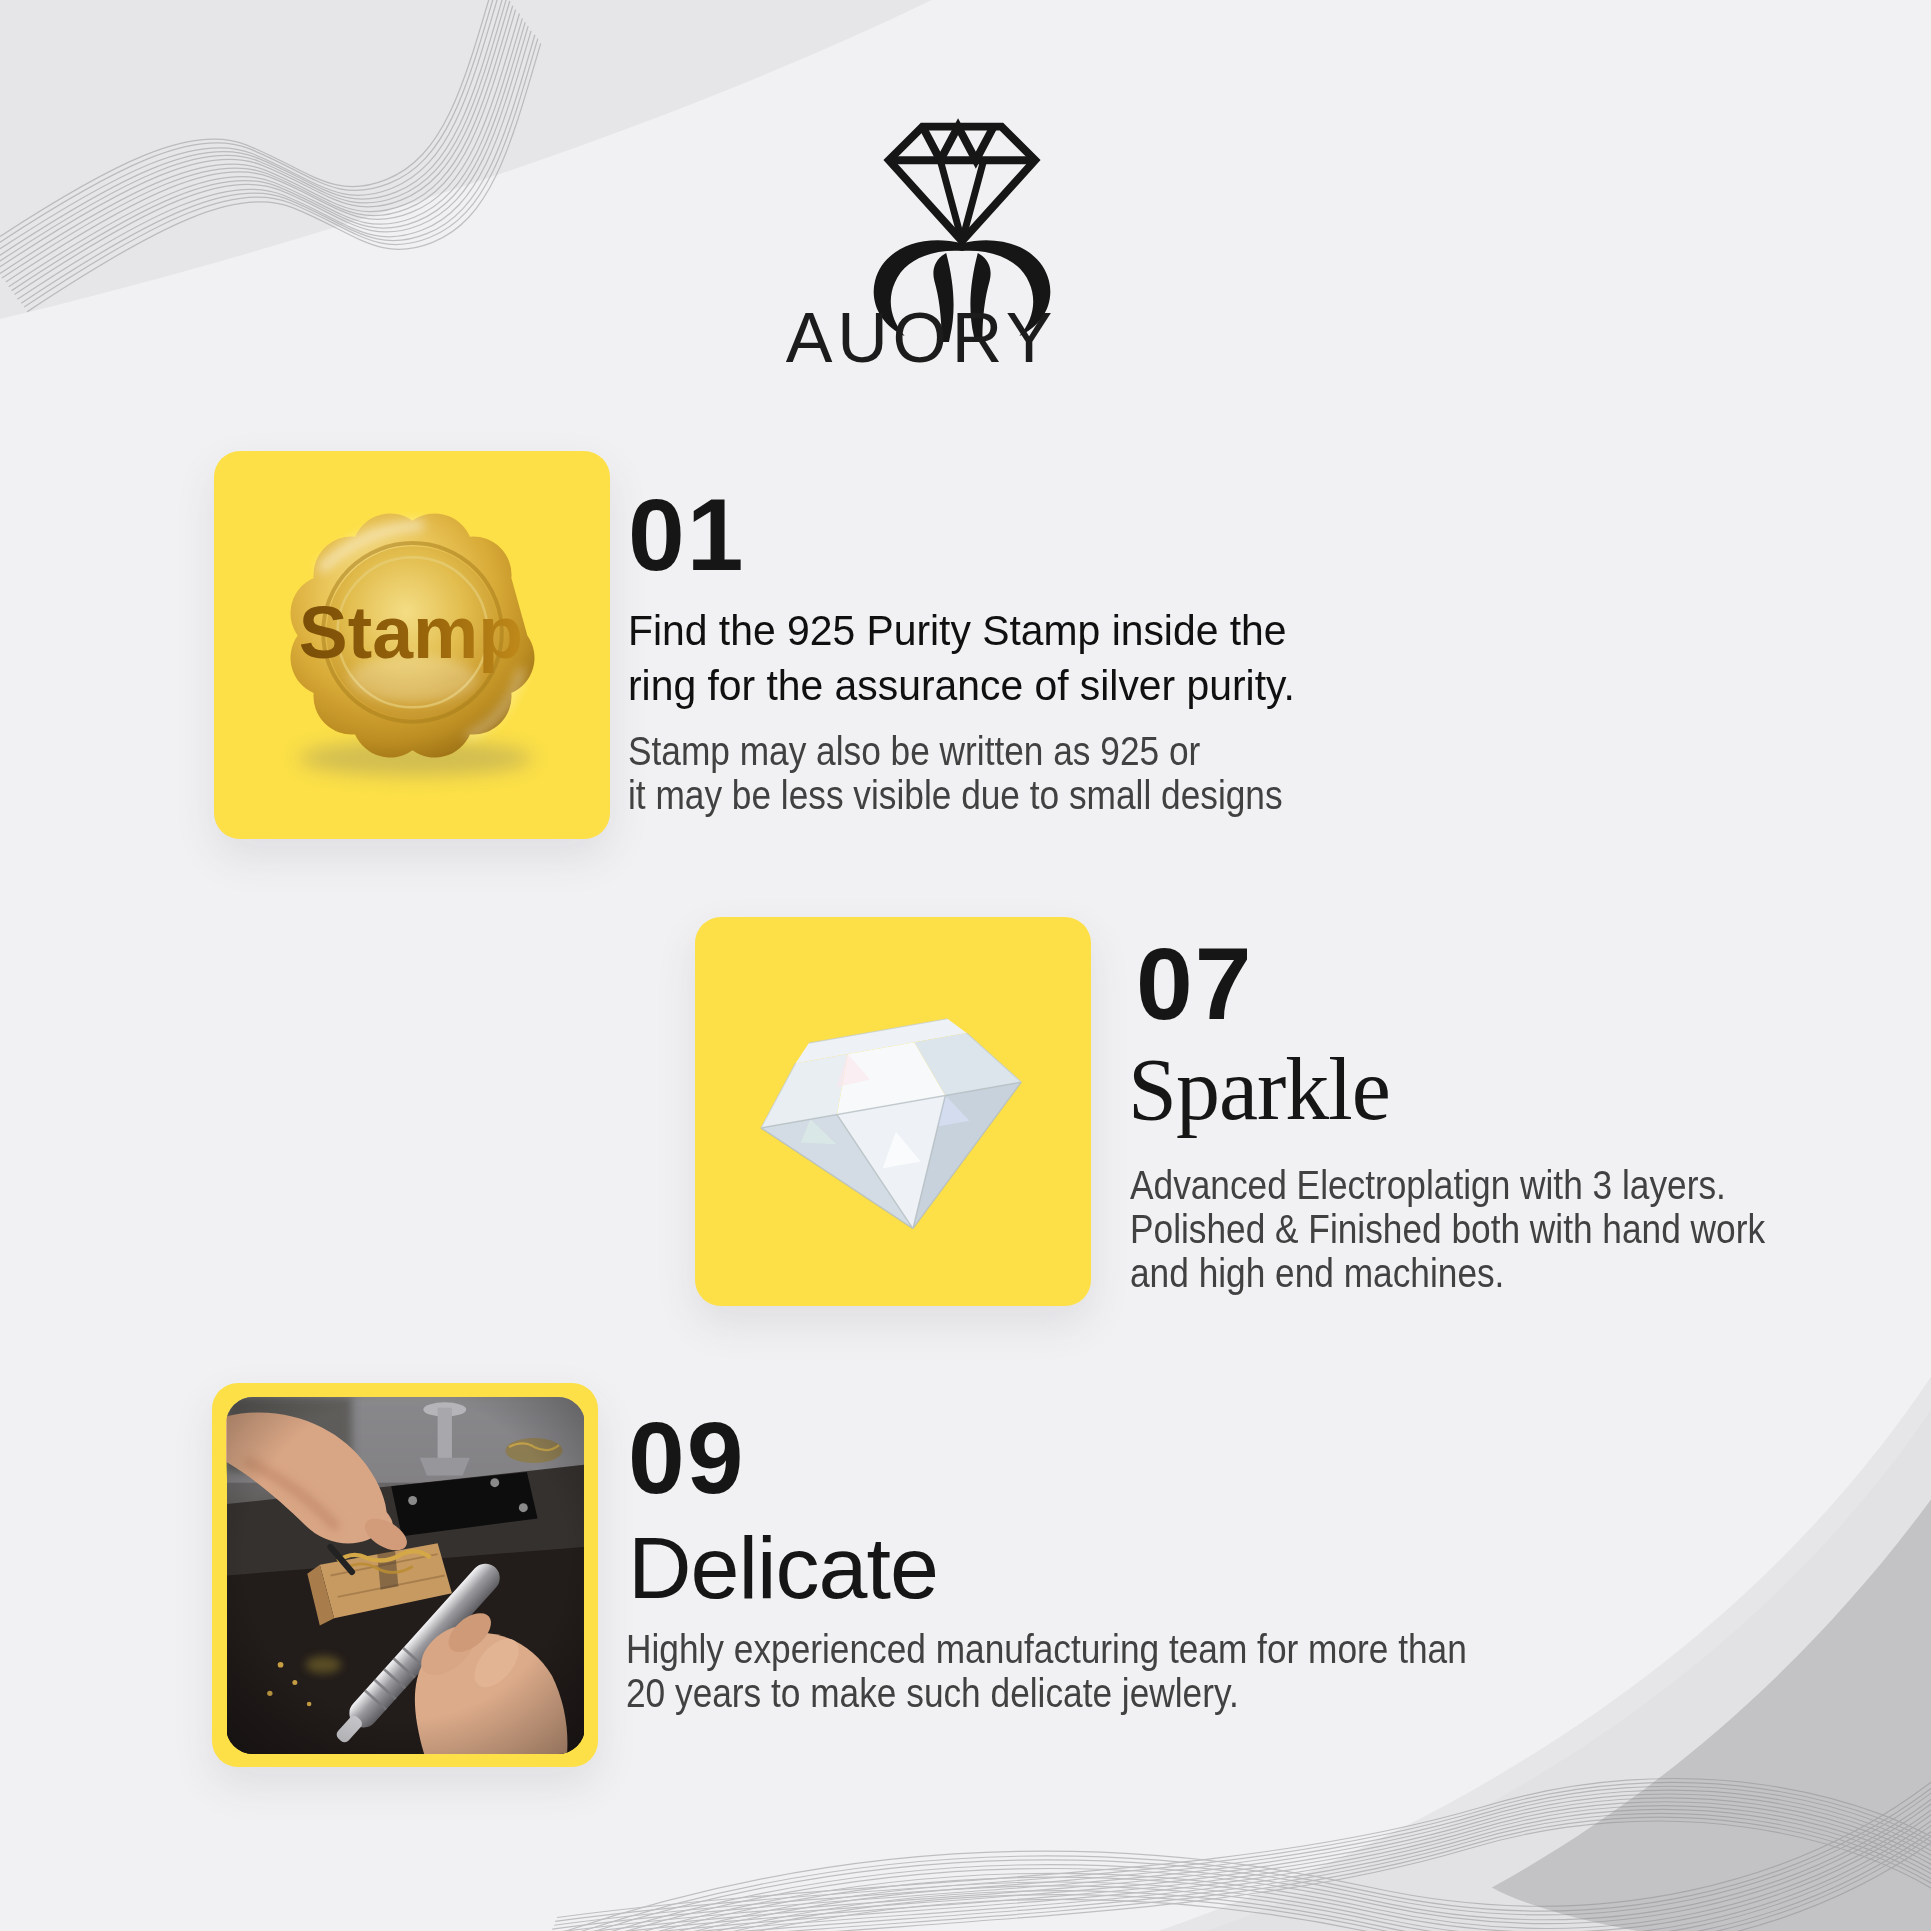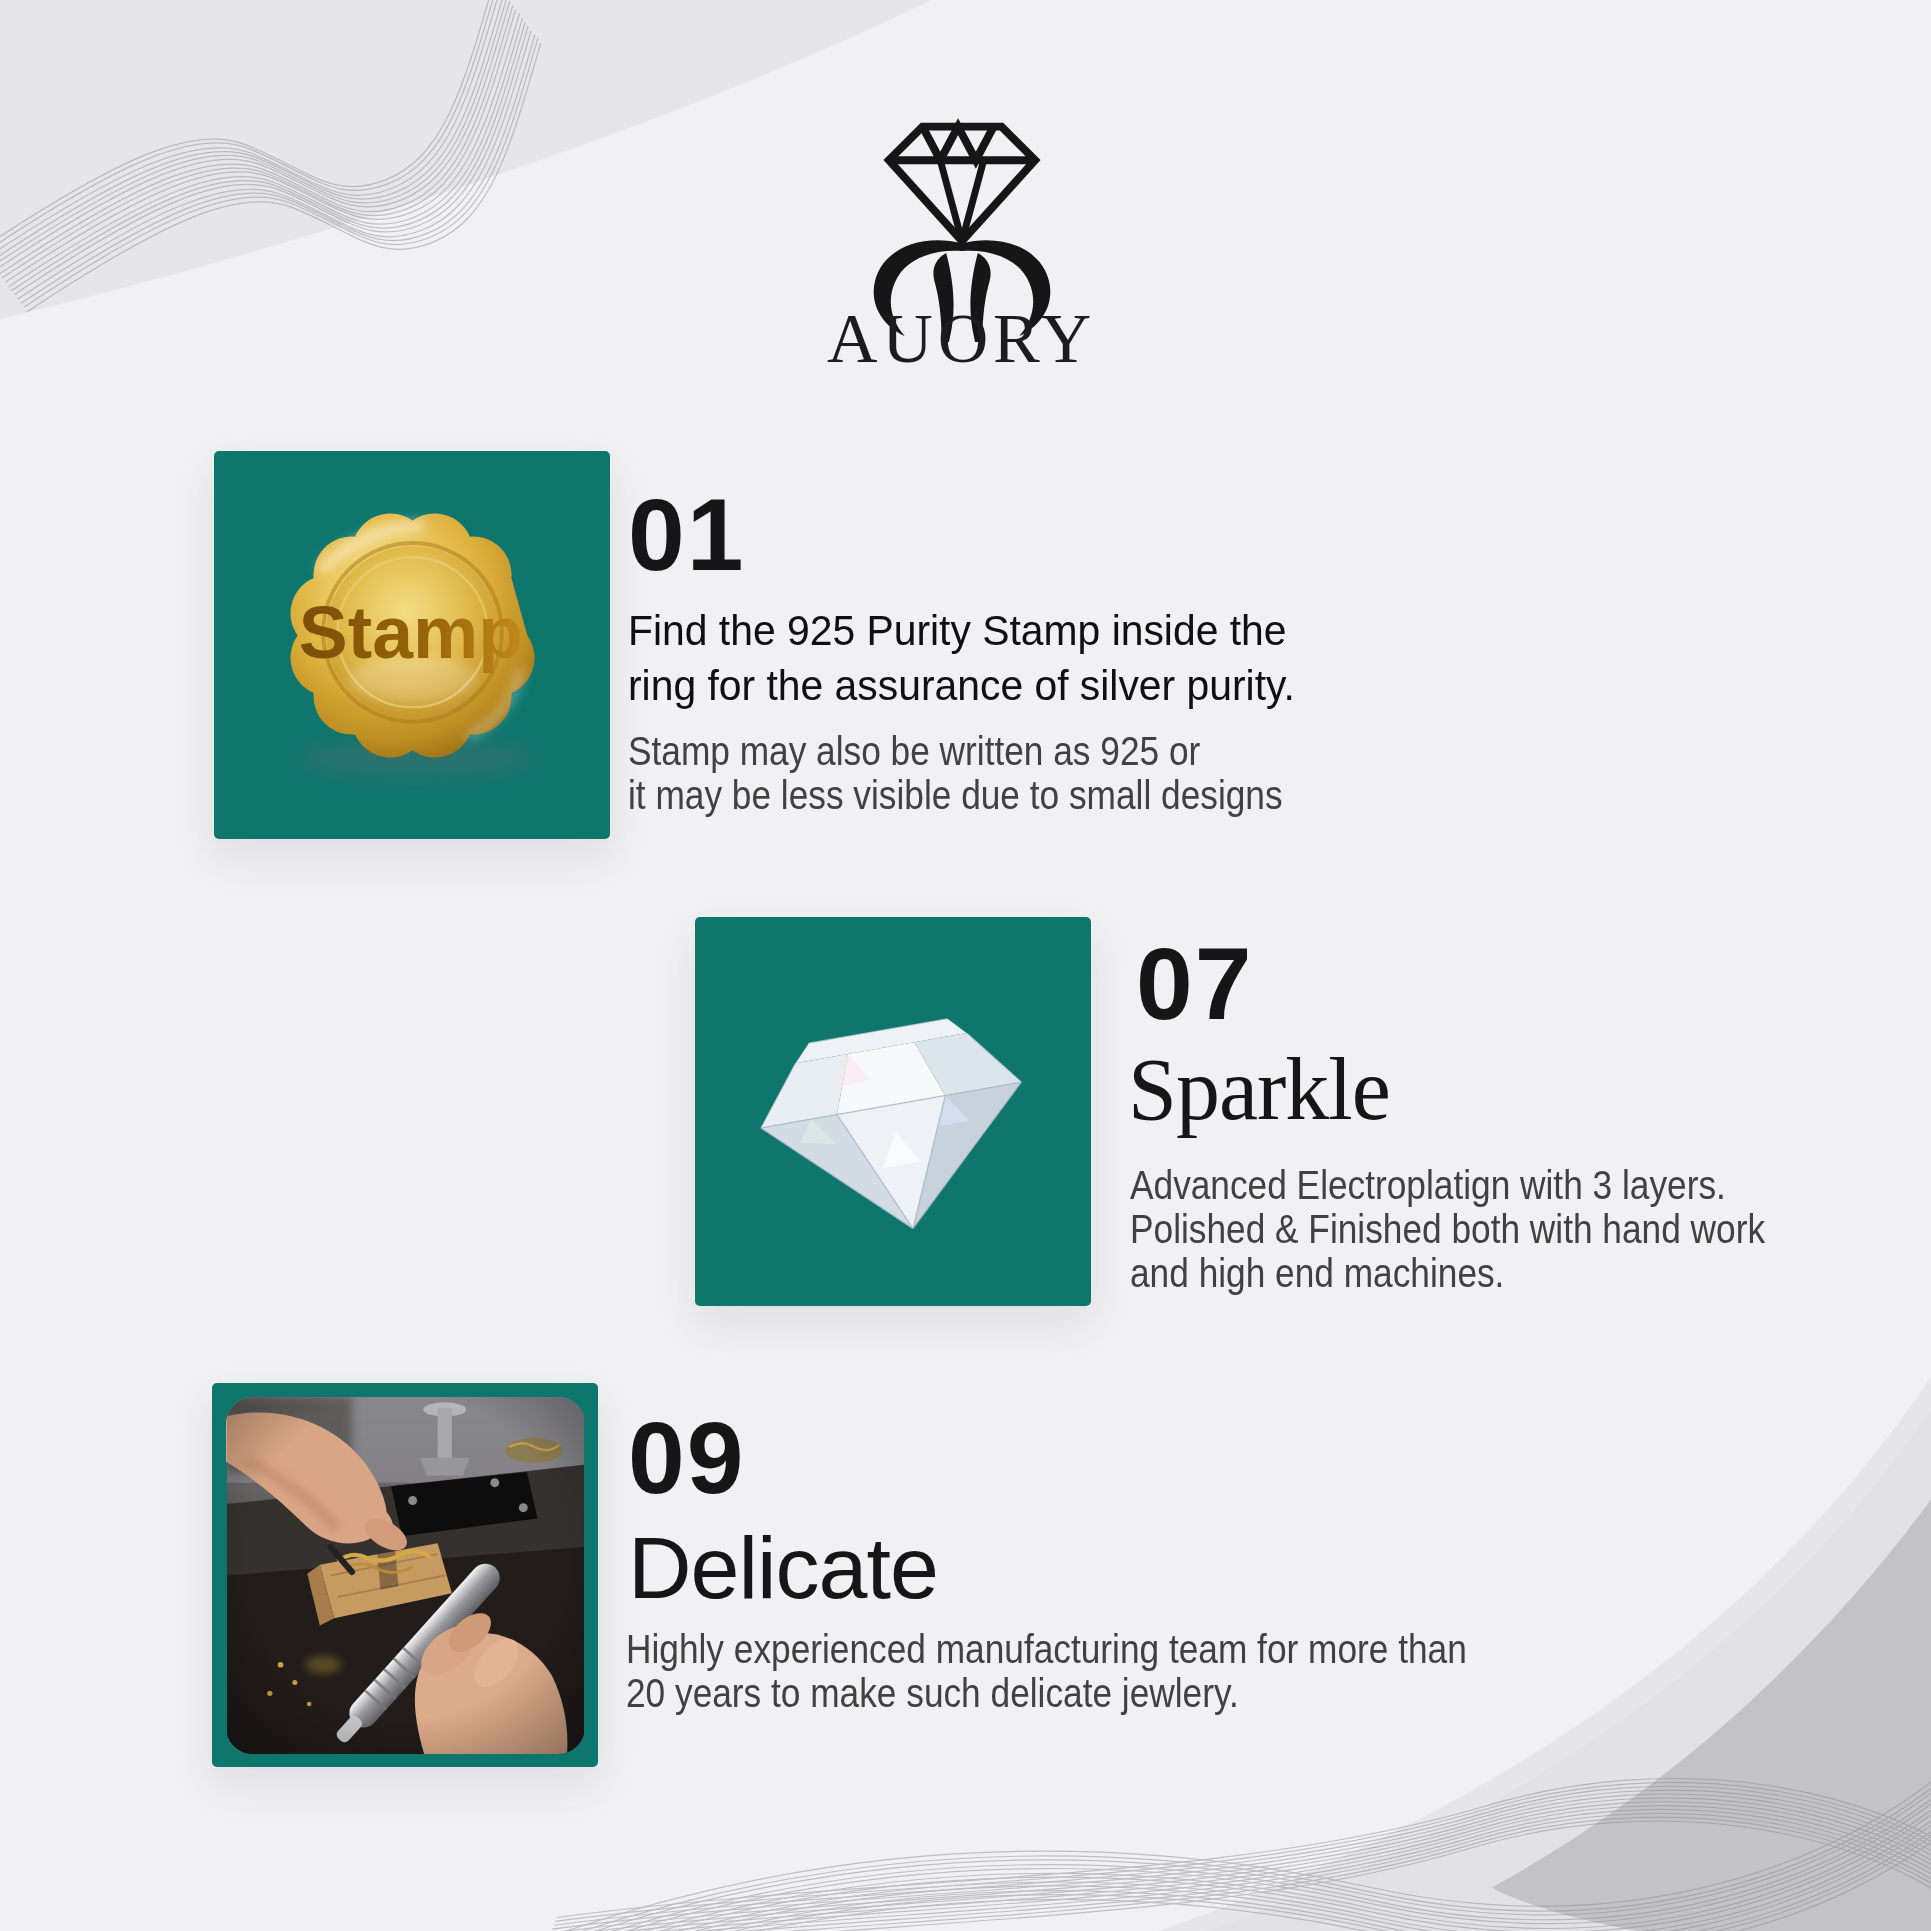--- a/index.html
+++ b/index.html
@@ -3,42 +3,42 @@
 <meta charset="utf-8">
 <style>
   html,body{margin:0;padding:0;background:#e8e8ea;}
   #canvas{
     position:relative;width:1931px;height:1931px;overflow:hidden;
     background:#e8e8ea;font-family:"Liberation Sans",sans-serif;
     -webkit-font-smoothing:antialiased;
   }
   #bg{position:absolute;left:0;top:0;}
   .card{
-    position:absolute;background:#0f766e;border-radius:5px;
+    position:absolute;background:#fde047;border-radius:26px;
     box-shadow:0 17.4px 42px rgba(70,70,85,.10);
   }
   .num{
     position:absolute;font-size:102px;line-height:102px;letter-spacing:1.9px;
     color:#161616;font-weight:700;white-space:nowrap;
   }
   .h-big{
     position:absolute;font-size:88px;line-height:93px;color:#161616;
     font-weight:500;white-space:nowrap;letter-spacing:-1px;
   }
   .lead{
     position:absolute;font-size:43px;line-height:55px;color:#101010;
     font-weight:500;white-space:nowrap;transform:scaleX(.95);transform-origin:0 0;
   }
   .bodytxt{
     position:absolute;font-size:41px;line-height:44px;color:#414141;
     font-weight:400;white-space:nowrap;transform:scaleX(.86);transform-origin:0 0;
   }
   #brandname{
-    position:absolute;left:720px;top:302px;width:483px;text-align:center;
-    font-size:70px;line-height:73px;color:#1c1c1c;letter-spacing:4.8px;font-weight:400;font-family:Liberation Serif, serif;
+    position:absolute;left:680px;top:302px;width:483px;text-align:center;
+    font-size:70px;line-height:73px;color:#1c1c1c;letter-spacing:4.8px;font-weight:400;
   }
   .imgsvg{position:absolute;display:block;}
 </style>
 </head>
 <body>
 
 <div id="canvas">
 
   <svg id="bg" width="1931" height="1931" viewBox="0 0 2000 2000" aria-hidden="true">
     <defs>

